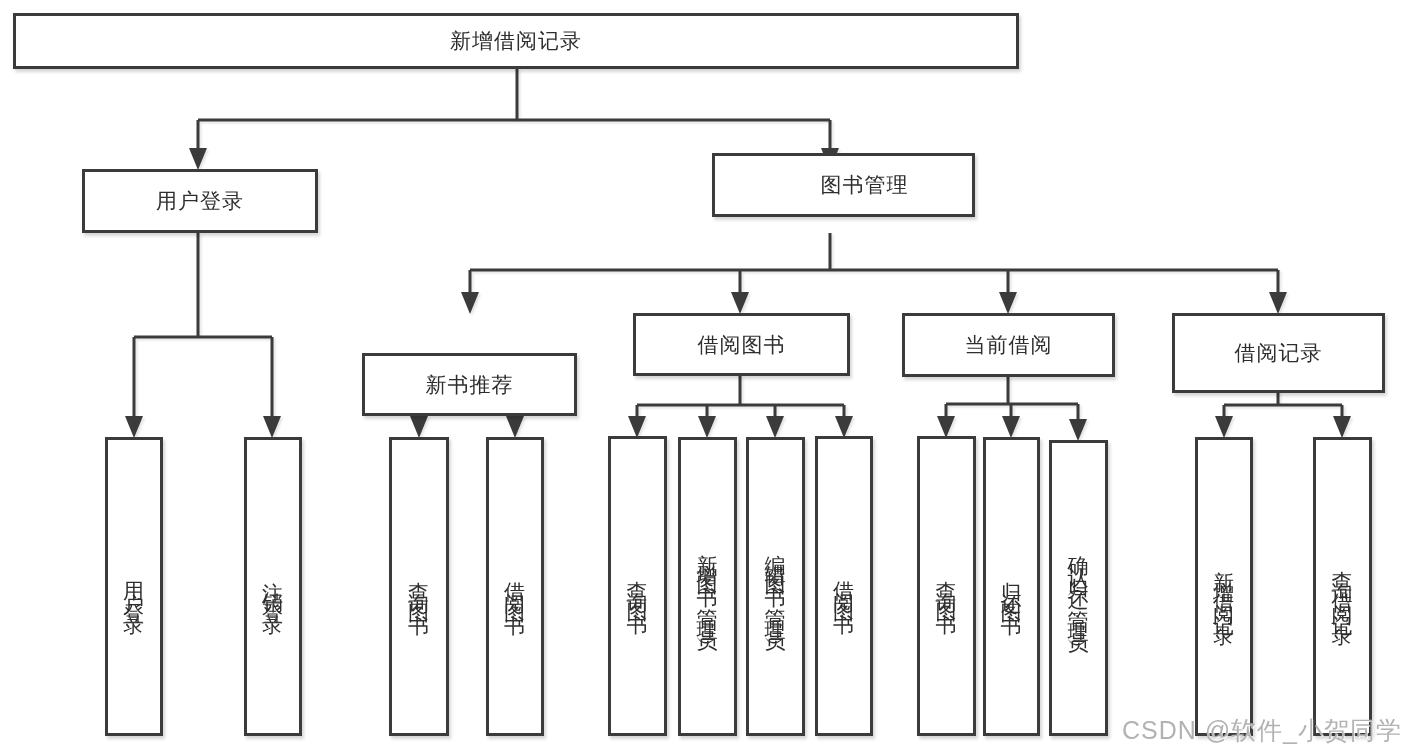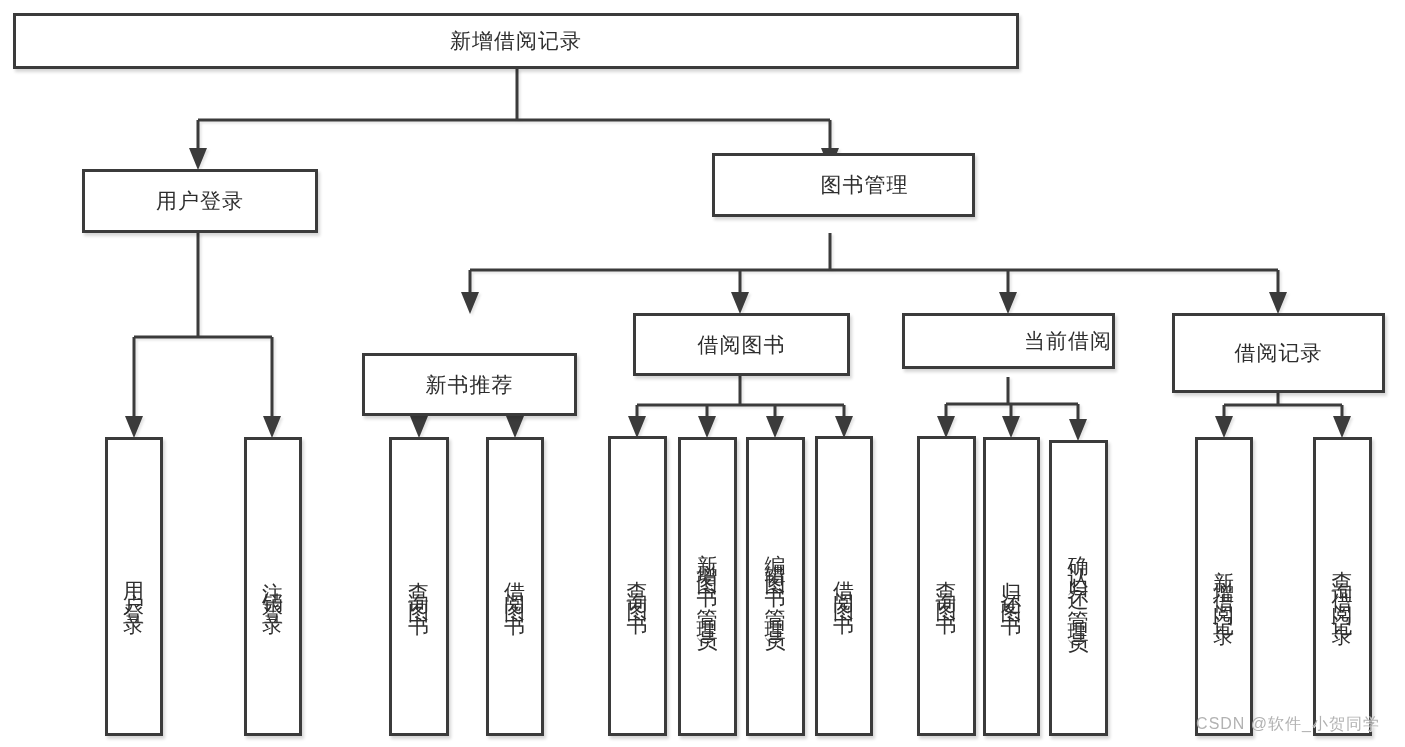--- a/index.html
+++ b/index.html
@@ -31,40 +31,40 @@
     line-height:1;
     font-size:21px;
     white-space:nowrap;
   }
   
   .b-root {left:13px;  top:13px;  width:1006px;height:56px;}
   .b-l2a  {left:82px;  top:169px; width:236px; height:64px;}
   .b-l2b  {left:712px; top:153px; width:263px; height:64px;padding-left:42px;}
   .b-l3a  {left:362px; top:313px; width:215px; height:63px;margin-top:40px;}
   .b-l3b  {left:633px; top:313px; width:217px; height:63px;}
-  .b-l3c  {left:902px; top:313px; width:213px; height:56px;justify-content:flex-end;}
+  .b-l3c  {left:902px; top:313px; width:213px; height:64px;}
   .b-l3d  {left:1172px;top:313px; width:213px; height:80px;}
   .b-ul1  {left:105px; top:437px; width:58px;  height:299px;}
   .b-ul2  {left:244px; top:437px; width:58px;  height:299px;}
   .b-nb1  {left:389px; top:437px; width:60px;  height:299px;}
   .b-nb2  {left:486px; top:437px; width:58px;  height:299px;}
   .b-bb1  {left:608px; top:436px; width:59px;  height:300px;}
   .b-bb2  {left:678px; top:437px; width:59px;  height:299px;}
   .b-bb3  {left:746px; top:437px; width:59px;  height:299px;}
   .b-bb4  {left:815px; top:436px; width:58px;  height:300px;}
   .b-cb1  {left:917px; top:436px; width:59px;  height:300px;}
   .b-cb2  {left:983px; top:437px; width:57px;  height:299px;}
   .b-cb3  {left:1049px;top:440px; width:59px;  height:296px;}
   .b-br1  {left:1195px;top:437px; width:58px;  height:299px;}
   .b-br2  {left:1313px;top:437px; width:59px;  height:299px;}
   #watermark{
     position:absolute;
-    right:25px;top:714px;
+    right:3px;top:714px;
     z-index:2;
-    font-size:16px;
+    font-size:25px;
     color:#b2b2b2;
     letter-spacing:1px;
     text-shadow:1px 1px 0 rgba(255,255,255,0.8);
   }
 </style>
 </head>
 <body>
 
 <div id="canvas">
 

